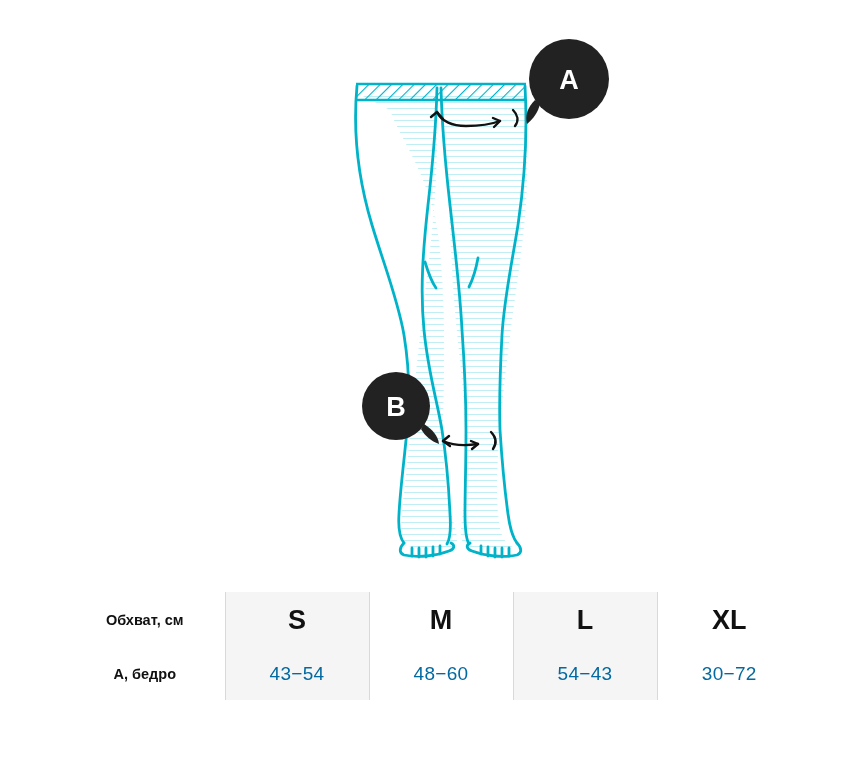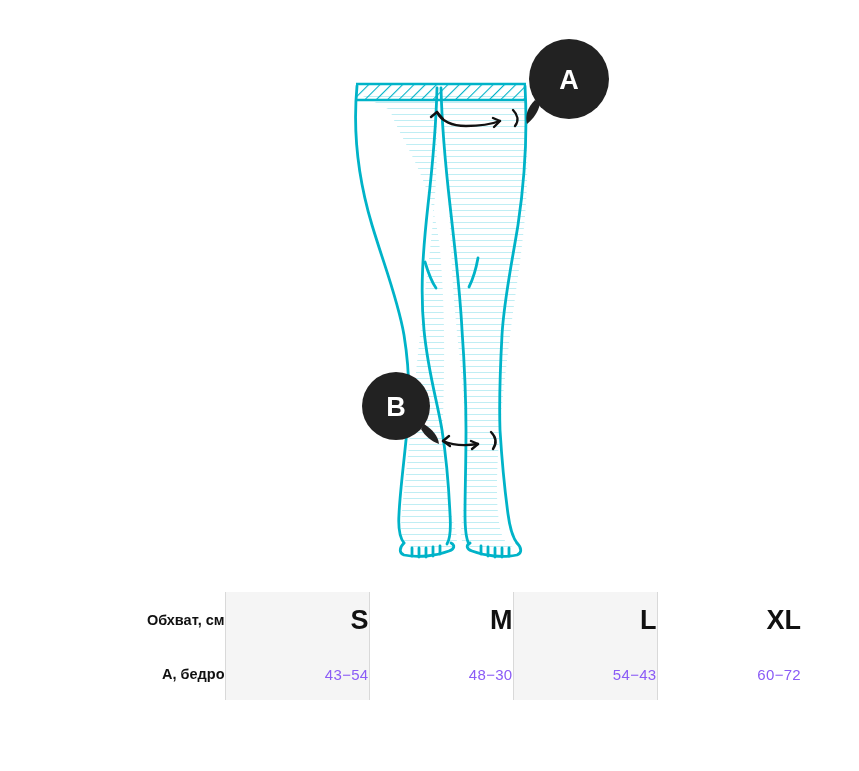--- a/index.html
+++ b/index.html
@@ -47,21 +47,21 @@
     width: 736px;
   }
   table.size-table {
     border-collapse: collapse;
     width: 736px;
     table-layout: fixed;
   }
   table.size-table td, table.size-table th {
     border: 1px solid #d9d9d9;
     padding: 0;
-    text-align: right;
+    text-align: center;
     vertical-align: middle;
   }
   
   table.size-table tr > *:first-child {
     border-left: none;
   }
   table.size-table tr > *:last-child {
     border-right: none;
   }
   table.size-table tr:first-child > * {
@@ -81,22 +81,22 @@
     font-size: 14.5px;
     color: #111111;
   }
   th.size-head {
     font-weight: bold;
     font-size: 27px;
     color: #111111;
     height: 56px;
   }
   td.value {
-    font-size: 15px;
-    color: #8b5cf6;
+    font-size: 19px;
+    color: #0369a1;
     height: 52px;
     letter-spacing: 0.3px;
   }
   
   .shade { background: #f5f5f5; }
   .plain { background: #ffffff; }
 </style>
 </head>
 <body>
 
@@ -248,21 +248,21 @@
           <th class="size-head shade">S</th>
           <th class="size-head plain">M</th>
           <th class="size-head shade">L</th>
           <th class="size-head plain">XL</th>
         </tr>
       </thead>
       <tbody>
         <tr>
           <td class="row-head plain">A, бедро</td>
           <td class="value shade">43−54</td>
-          <td class="value plain">48−30</td>
+          <td class="value plain">48−60</td>
           <td class="value shade">54−43</td>
-          <td class="value plain">60−72</td>
+          <td class="value plain">30−72</td>
         </tr>
       </tbody>
     </table>
   </div>
 
 </div>
 
 </body></html>

